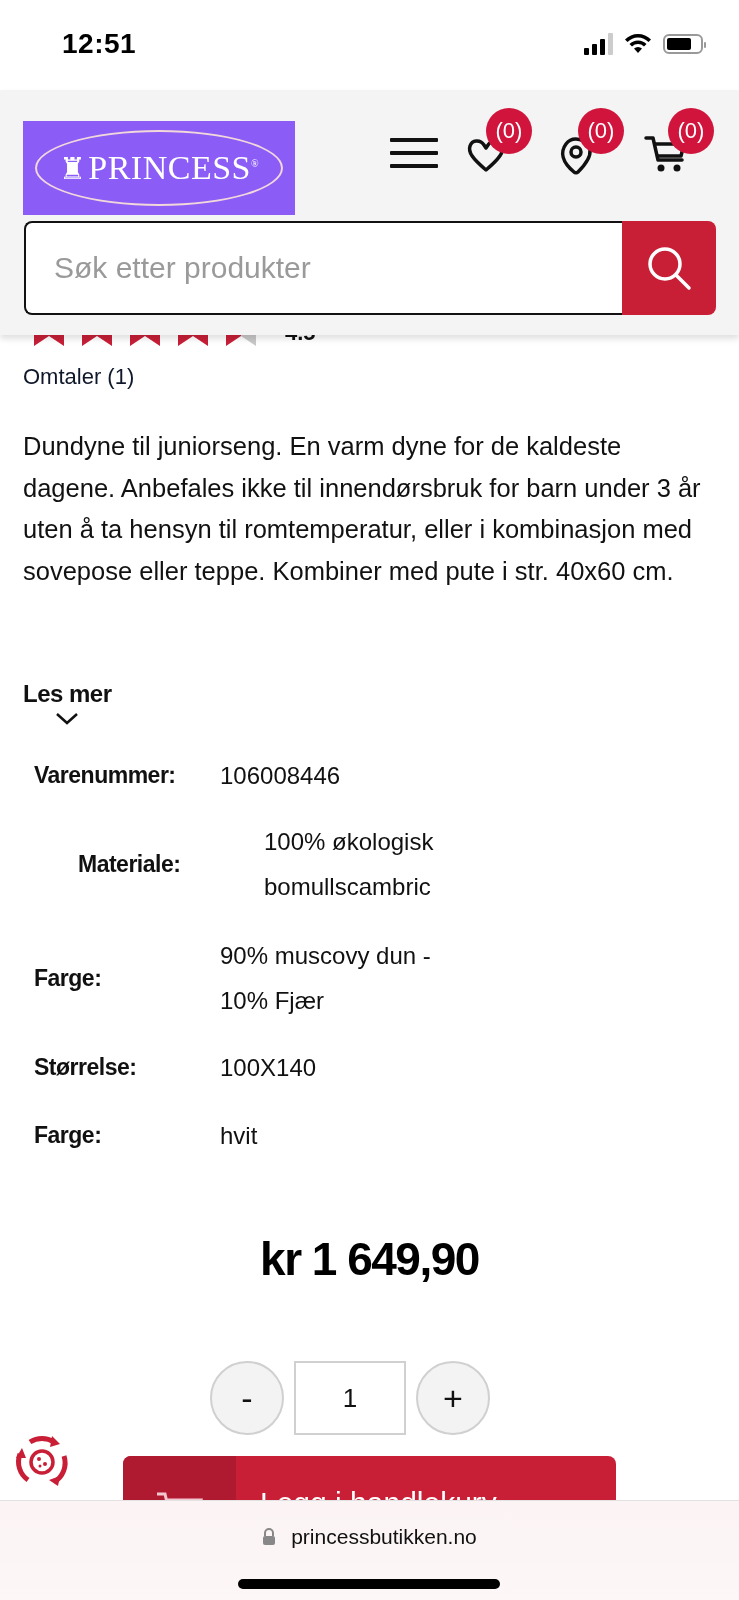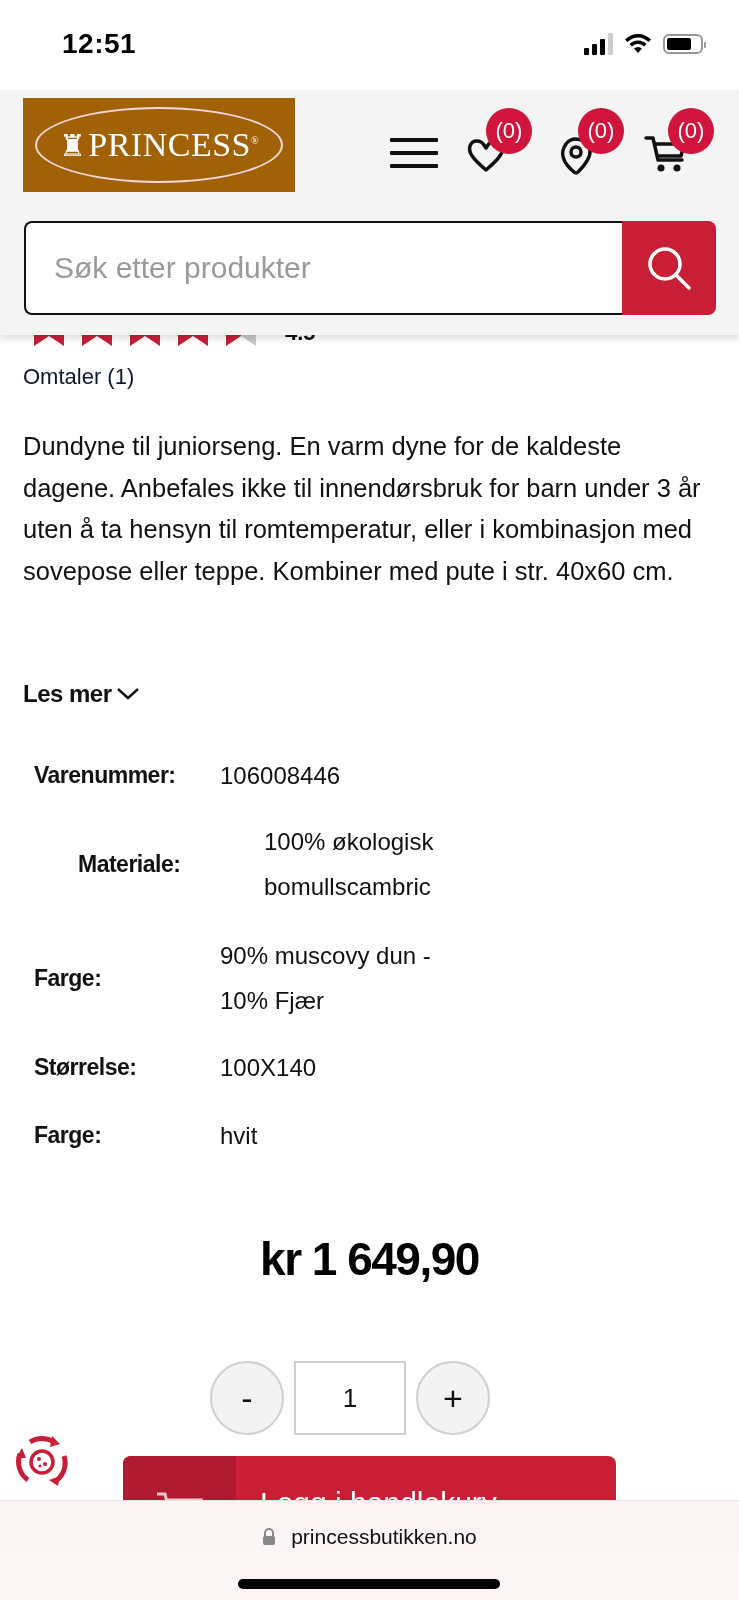--- a/index.html
+++ b/index.html
@@ -12,21 +12,21 @@
   .status-icons { position: absolute; right: 36px; top: 33px; display: flex; align-items: center; gap: 10px; }
   .signal { display: flex; align-items: flex-end; gap: 3px; height: 22px; }
   .signal span { width: 5px; background: #000; border-radius: 1px; }
   .signal span.dim { background: #ccc; }
   .battery { width: 40px; height: 20px; border: 2px solid #999; border-radius: 6px; padding: 2px; position: relative; }
   .battery .fill { width: 24px; height: 100%; background: #000; border-radius: 2px; }
   .battery::after { content: ""; position: absolute; right: -5px; top: 6px; width: 2px; height: 6px; background: #999; border-radius: 1px; }
 
   
   .site-header { position: absolute; top: 90px; left: 0; width: 739px; height: 245px; background: #f4f4f4; box-shadow: 0 4px 6px rgba(0,0,0,0.12); z-index: 5; }
-  .logo { position: absolute; left: 23px; top: 8px; width: 272px; height: 94px; background: #a16207; display: flex; align-items: center; justify-content: center; }
+  .logo { position: absolute; left: 23px; top: 31px; width: 272px; height: 94px; background: #8b5cf6; display: flex; align-items: center; justify-content: center; }
   .logo-oval { width: 248px; height: 76px; border: 2px solid #f2d7db; border-radius: 50%; display: flex; align-items: center; justify-content: center; }
   .logo-text { font-family: "Liberation Serif", serif; color: #fff; font-size: 34px; letter-spacing: 0.5px; }
   .logo-text .crown { font-size: 30px; margin-right: 2px; }
   .logo-text sup { font-size: 10px; vertical-align: super; }
 
   .hamburger { position: absolute; left: 390px; top: 48px; width: 48px; height: 30px; display: flex; flex-direction: column; justify-content: space-between; cursor: pointer; }
   .hamburger span { height: 4px; background: #111; border-radius: 1px; }
 
   .hdr-icon { position: absolute; top: 40px; width: 52px; height: 52px; cursor: pointer; }
   .hdr-icon svg { width: 48px; height: 48px; }
@@ -39,21 +39,21 @@
 
   
   .rating { position: absolute; top: 318px; left: 34px; display: flex; gap: 18px; z-index: 1; }
   .star { width: 30px; height: 30px; }
   .rating-num { position: absolute; top: 320px; left: 285px; font-size: 22px; font-weight: bold; color: #111; z-index: 1; }
 
   .reviews-link { position: absolute; top: 364px; left: 23px; font-size: 22px; color: #0f172a; cursor: pointer; }
 
   .description { position: absolute; top: 426px; left: 23px; width: 690px; font-size: 25.5px; line-height: 41.5px; color: #111; }
 
-  .read-more { position: absolute; top: 680px; left: 23px; font-size: 24px; font-weight: bold; color: #111; display: flex; align-items: center; gap: 4px; cursor: pointer; letter-spacing: -0.5px; }
+  .read-more { position: absolute; top: 680px; left: 23px; font-size: 24px; font-weight: bold; color: #111; display: flex; align-items: center; gap: 4px; cursor: pointer; letter-spacing: -0.5px; flex-direction: column; }
 
   .specs { position: absolute; top: 750px; left: 34px; width: 660px; }
   .spec-row { display: flex; align-items: center; }
   .spec-label { width: 186px; font-size: 23px; font-weight: bold; letter-spacing: -0.5px; color: #111; }
   .spec-value { font-size: 24px; line-height: 45px; color: #111; width: 260px; }
 
   .price { position: absolute; top: 1232px; left: 0; width: 739px; text-align: center; font-size: 46px; font-weight: bold; color: #000; letter-spacing: -1.5px; }
 
   .qty { position: absolute; top: 1361px; left: 210px; display: flex; align-items: center; gap: 10px; }
   .qty-btn { width: 74px; height: 74px; border-radius: 50%; border: 2px solid #d0d0d0; background: #f3f3f3; font-size: 34px; display: flex; align-items: center; justify-content: center; cursor: pointer; color: #111; }

